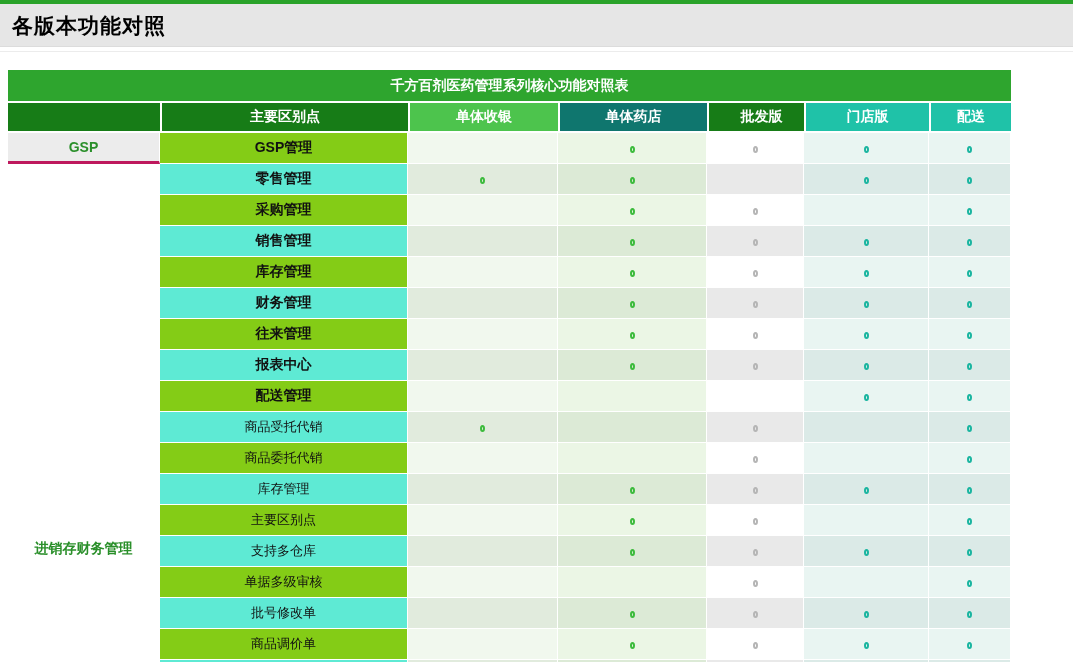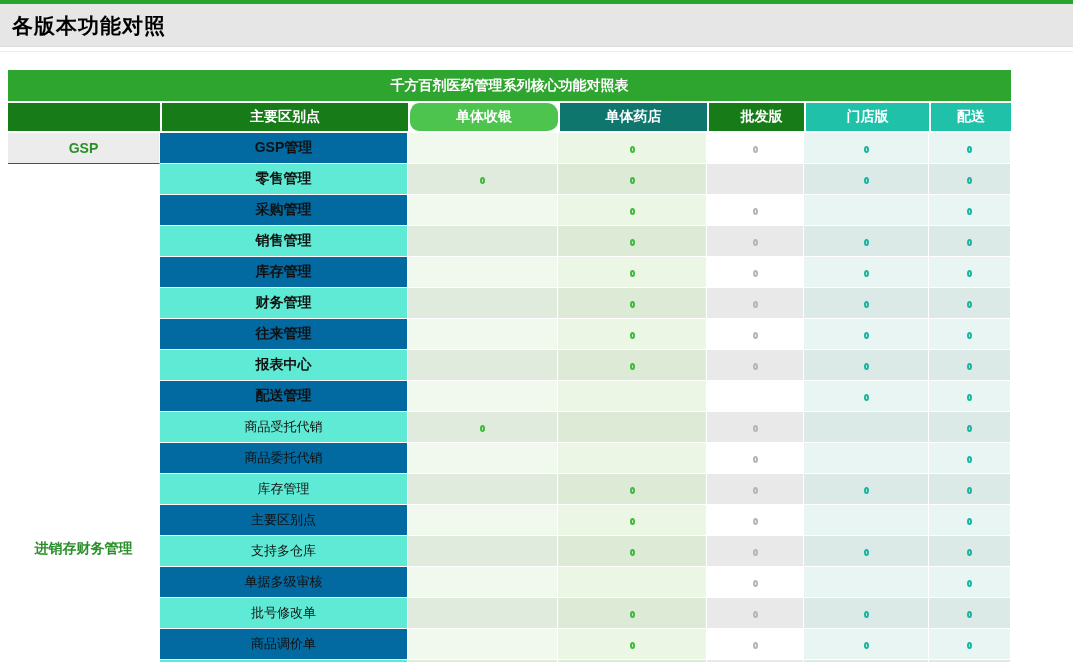--- a/index.html
+++ b/index.html
@@ -23,27 +23,27 @@
 
   
   th { height:30px; color:#fff; font-size:14px; font-weight:bold; text-align:center; vertical-align:middle;
        border-bottom:2px solid #fff; border-left:2px solid #fff; overflow:hidden; }
   th:first-child { border-left:none; }
   th.hd-dark { background:#177c17; }
 
   
   td.cell { height:31px; text-align:center; vertical-align:middle; font-size:13px; color:#111;
             border-right:1px solid #fff; border-bottom:1px solid #fff; overflow:hidden; }
-  tr.r-even td.stripe { background:#0369a1; }
+  tr.r-even td.stripe { background:#84cc16; }
   tr.r-odd  td.stripe { background:#5eead4; }
   td.feature.bold { font-weight:bold; font-size:14px; }
 
   
   td.cat { height:31px; text-align:center; vertical-align:middle; font-weight:bold; font-size:14px;
-           color:#2a8f2a; border-right:1px solid #fff; border-bottom:1px solid #be185d; }
+           color:#2a8f2a; border-right:1px solid #fff; border-bottom:3px solid #be185d; }
   td.cat-gsp { background:#ececec; }
   td.cat-merged { background:#ffffff; position:relative; }
   td.cat-merged .merged-label { position:absolute; left:0; top:376px; width:100%; text-align:center;
                                 font-weight:bold; font-size:14px; color:#2a8f2a; }
 
   
   tr.r-even td.c0 { background:#f1f8ee; }  tr.r-odd td.c0 { background:#e1ebdd; }
   tr.r-even td.c1 { background:#ebf6e5; }  tr.r-odd td.c1 { background:#dcead6; }
   tr.r-even td.c2 { background:#ffffff; }  tr.r-odd td.c2 { background:#e9e9e9; }
   tr.r-even td.c3 { background:#e9f5f2; }  tr.r-odd td.c3 { background:#dbeae7; }
@@ -72,21 +72,21 @@
         <col style="width:125px">
         <col style="width:82px">
     </colgroup>
     <tbody>
         <tr>
       <td class="tbl-title" colspan="7">千方百剂医药管理系列核心功能对照表</td>
     </tr>
     <tr id="head-row">
       <th class="hd-dark"></th>
       <th class="hd-dark">主要区别点</th>
-    <th style="background: rgb(77, 196, 77); border-radius: 11px;">单体收银</th>
+    <th style="background: rgb(77, 196, 77);">单体收银</th>
           <th style="background: #0f766e; font-family: Liberation Mono, monospace;">单体药店</th>
           <th style="background: rgb(23, 124, 23); padding-left: 10px;">批发版</th>
           <th style="background: rgb(31, 194, 168);">门店版</th>
           <th style="background: rgb(31, 194, 168);">配送</th>
         </tr>
     </tbody>
       <tbody id="tbody">
         <tr class="r-even">
           <td class="cat cat-gsp">GSP</td>
           <td class="cell stripe feature bold">GSP管理</td>

